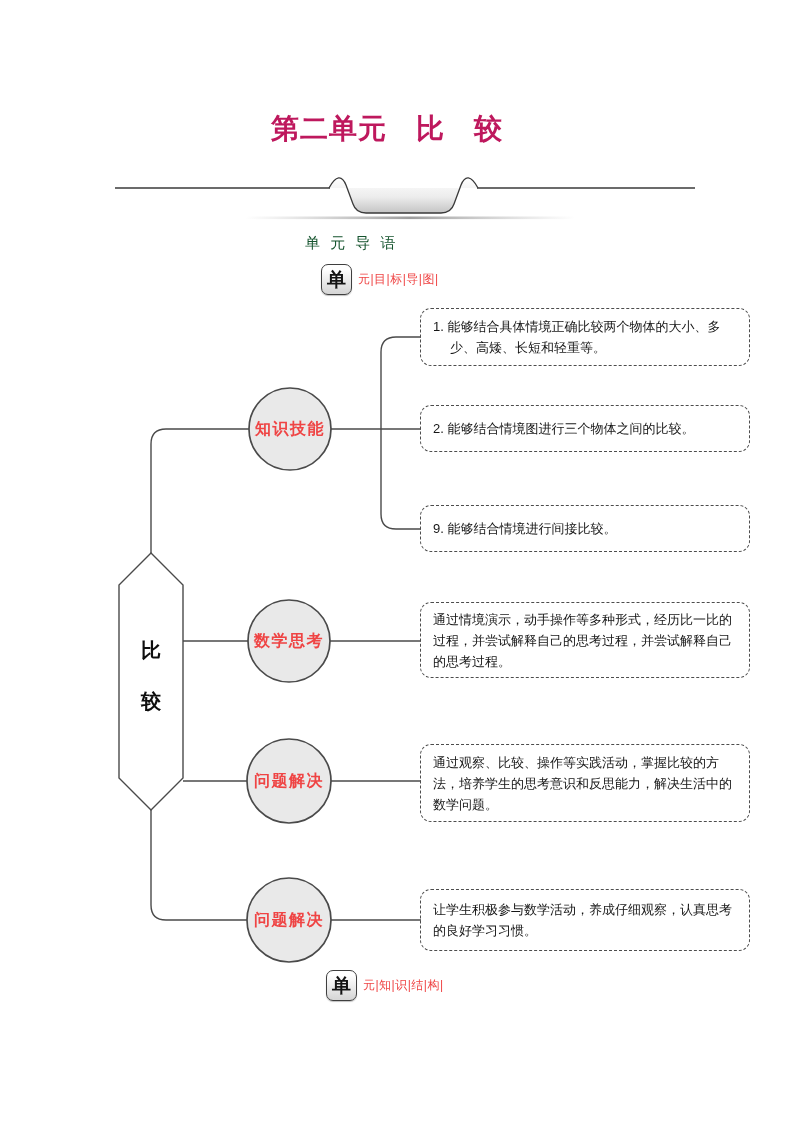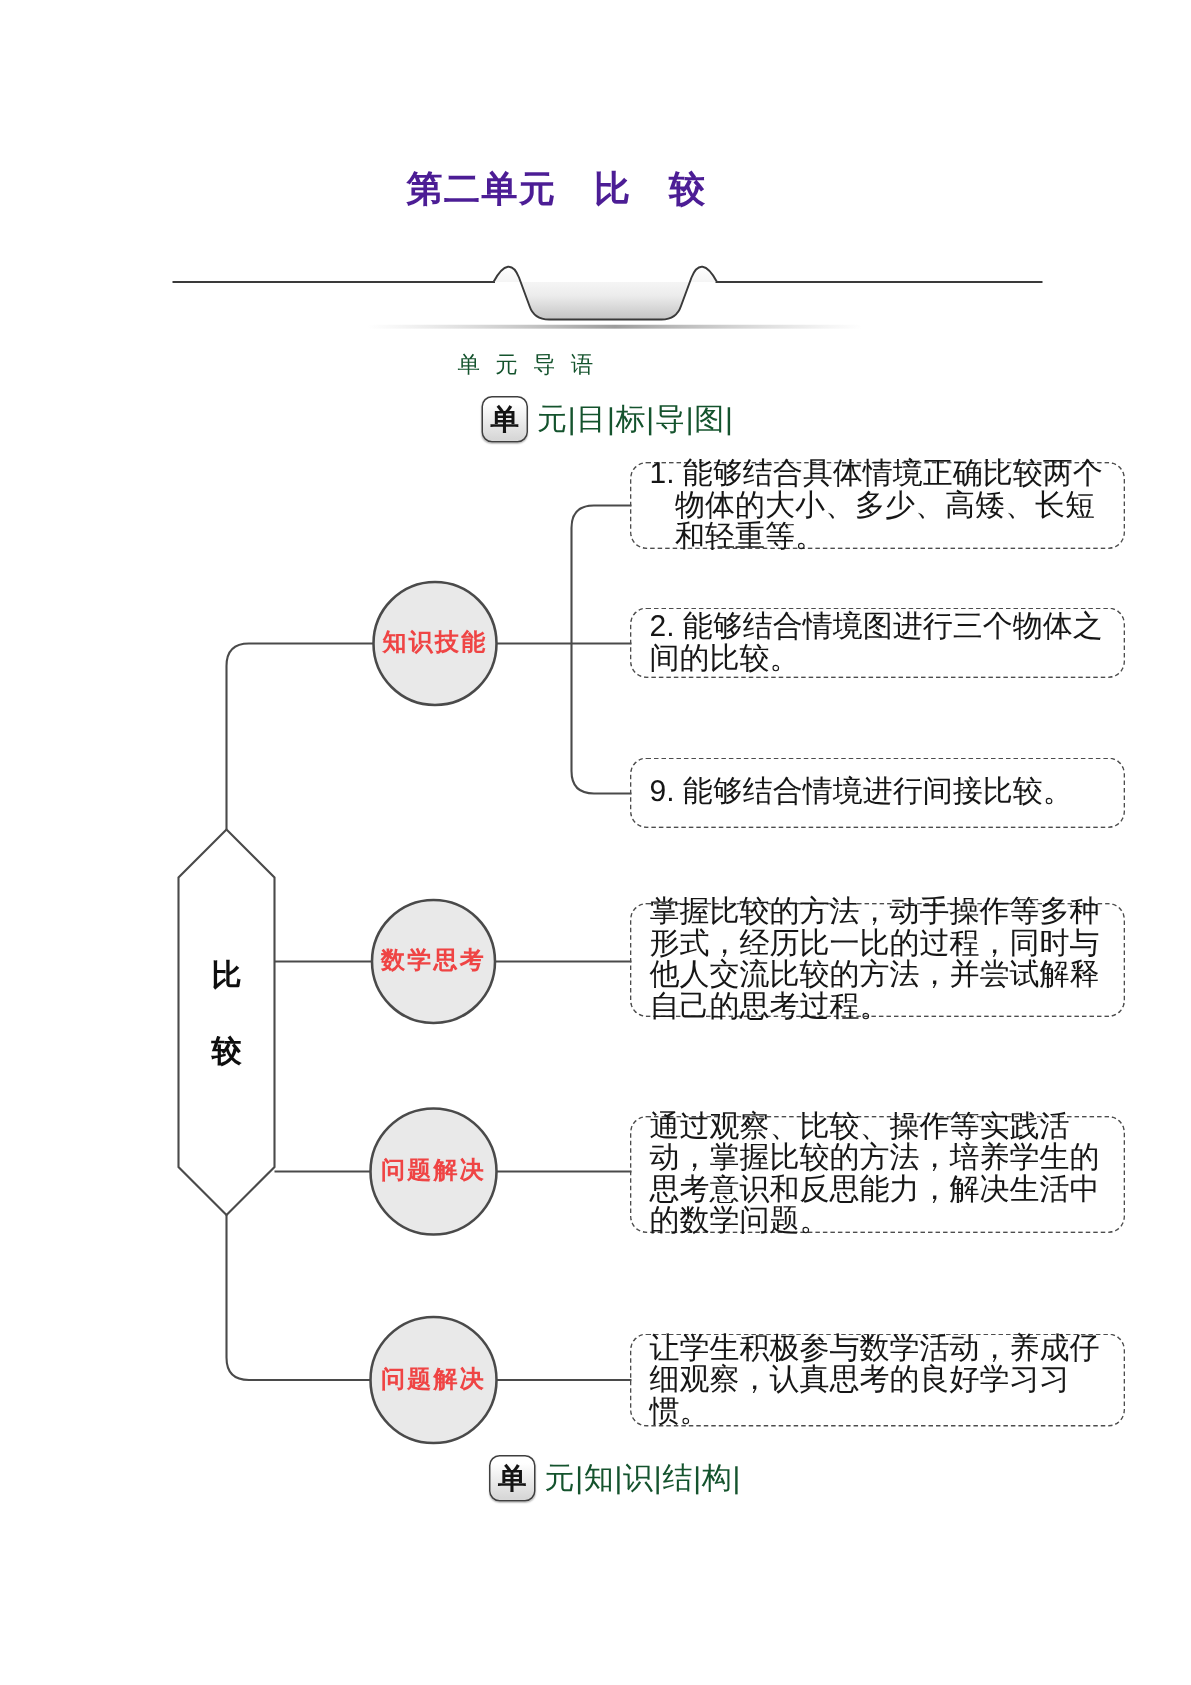--- a/index.html
+++ b/index.html
@@ -1,35 +1,35 @@
 <!DOCTYPE html>
 <html><head>
 <meta charset="utf-8">
 <style>
   html,body{margin:0;padding:0;background:#fff;}
   .page{position:relative;width:794px;height:1123px;background:#ffffff;
         font-family:"Liberation Sans",sans-serif;color:#141414;overflow:hidden;}
-  .title{position:absolute;left:271px;top:110px;margin:0;font-size:24px;font-weight:700;
-         letter-spacing:1px;white-space:pre;color:#4c1d95;}
+  .title{position:absolute;left:271px;top:110px;margin:0;font-size:28px;font-weight:700;
+         letter-spacing:1px;white-space:pre;color:#be185d;}
   .divider{position:absolute;left:100px;top:172px;}
   .intro{position:absolute;left:305px;top:234px;font-size:15px;letter-spacing:3px;
          color:#14532d;white-space:pre;}
   .banner{position:absolute;display:flex;align-items:center;gap:6px;}
   .banner-top{left:321px;top:264px;}
   .banner-bottom{left:326px;top:970px;}
   .badge{width:29px;height:29px;border:1.5px solid #3f3f3f;border-radius:7px;
          background:linear-gradient(180deg,#ffffff 15%,#d7d7d7 95%);
          display:flex;align-items:center;justify-content:center;
          font-size:19px;font-weight:700;box-shadow:0 1px 1px rgba(0,0,0,.25);}
-  .banner-text{font-size:20px;letter-spacing:.5px;color:#14532d;}
+  .banner-text{font-size:12px;letter-spacing:.5px;color:#ef4444;}
   .diagram-svg{position:absolute;left:0;top:0;}
   .goal-box{position:absolute;left:420px;width:330px;box-sizing:border-box;
             border:1.4px dashed #4d4d4d;border-radius:11px;
             display:flex;align-items:center;
-            padding:2px 10px 2px 12px;font-size:20px;line-height:21px;color:#161616;}
+            padding:2px 10px 2px 12px;font-size:13px;line-height:21px;color:#161616;}
   .b1{top:308px;height:58px}
   .b2{top:405px;height:47px}
   .b3{top:505px;height:47px}
   .b4{top:602px;height:76px}
   .b5{top:744px;height:78px}
   .b6{top:889px;height:62px}
   .hang{padding-left:17px;text-indent:-17px;}
   .node-label{position:absolute;transform:translate(-50%,-50%);font-size:16px;font-weight:700;
               white-space:nowrap;letter-spacing:1.5px;color:#ef4444;}
   .nl1{left:290px;top:429px}
@@ -106,21 +106,21 @@
   <div class="goal-box b1">
     <div class="hang">1. 能够结合具体情境正确比较两个物体的大小、多少、高矮、长短和轻重等。</div>
   </div>
   <div class="goal-box b2">
     <div>2. 能够结合情境图进行三个物体之间的比较。</div>
   </div>
   <div class="goal-box b3">
     <div>9. 能够结合情境进行间接比较。</div>
   </div>
   <div class="goal-box b4">
-    <div>掌握比较的方法，动手操作等多种形式，经历比一比的过程，同时与他人交流比较的方法，并尝试解释自己的思考过程。</div>
+    <div>通过情境演示，动手操作等多种形式，经历比一比的过程，并尝试解释自己的思考过程，并尝试解释自己的思考过程。</div>
   </div>
   <div class="goal-box b5">
     <div>通过观察、比较、操作等实践活动，掌握比较的方法，培养学生的思考意识和反思能力，解决生活中的数学问题。</div>
   </div>
   <div class="goal-box b6">
     <div>让学生积极参与数学活动，养成仔细观察，认真思考的良好学习习惯。</div>
   </div>
 
   <div class="banner banner-bottom">
     <span class="badge">单</span>

